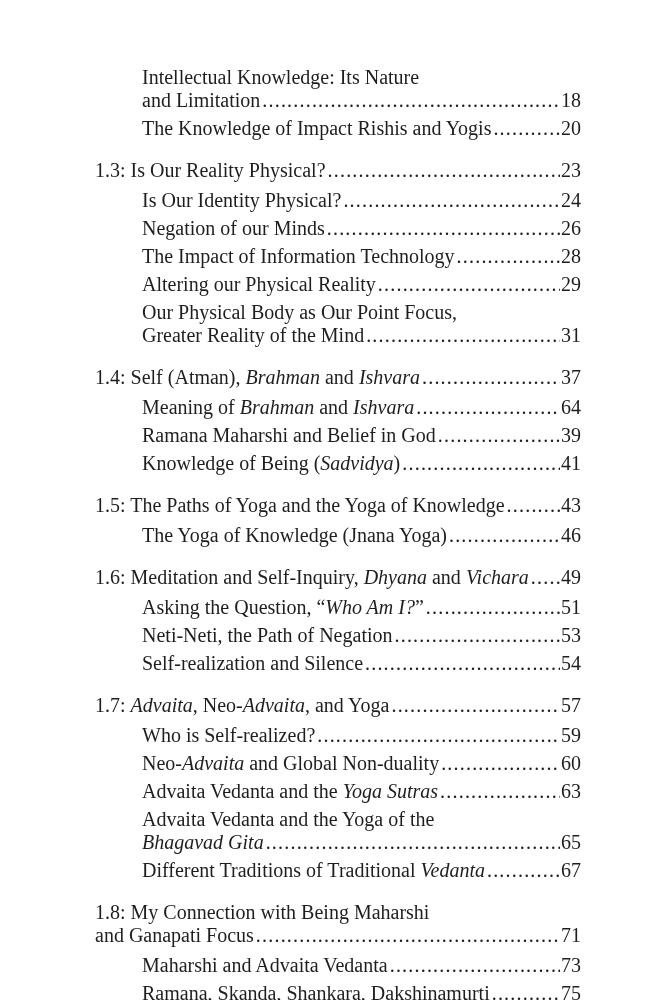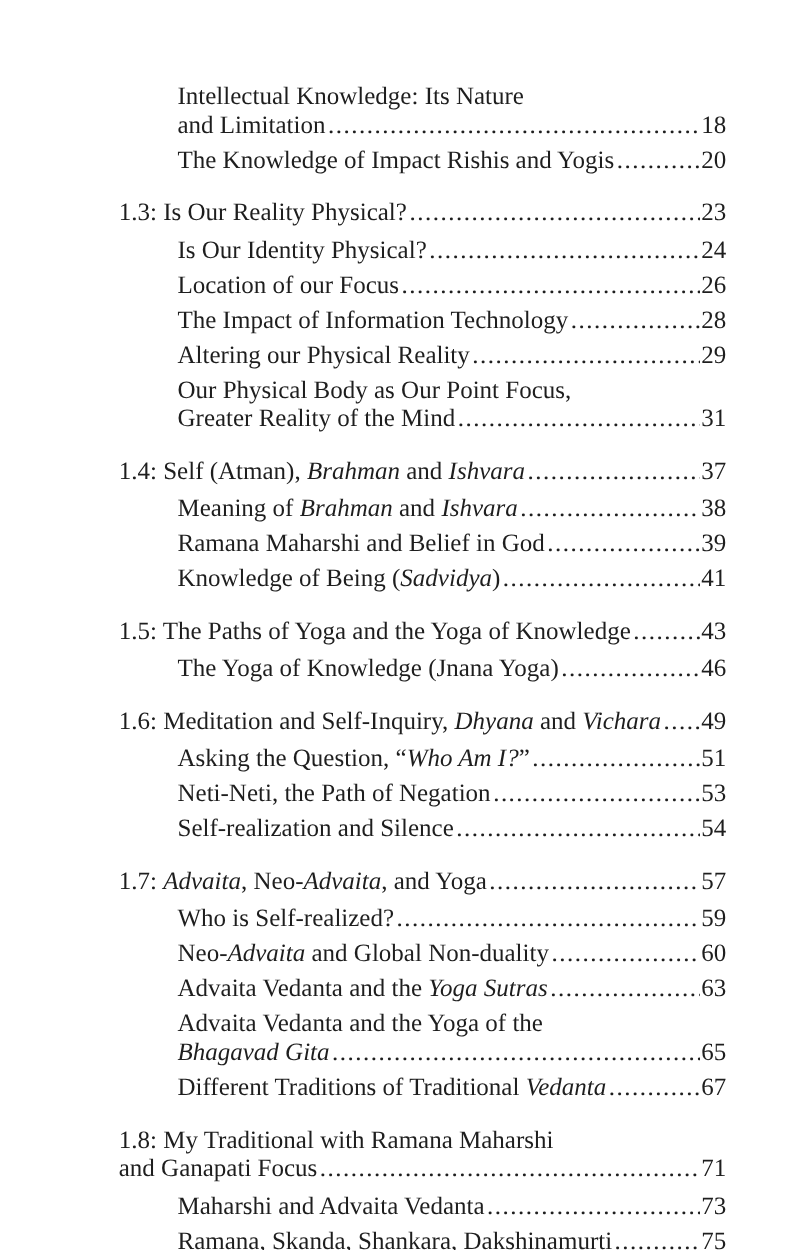--- a/index.html
+++ b/index.html
@@ -81,21 +81,21 @@
       </div>
       <div class="entry level-2">
         <div class="toc-line">
           <span class="toc-text"><span>Is Our Identity Physical?</span></span>
           <span class="leader"></span>
           <span class="page-num">24</span>
         </div>
       </div>
       <div class="entry level-2">
         <div class="toc-line">
-          <span class="toc-text"><span>Location of our Focus</span></span>
+          <span class="toc-text"><span>Negation of our Minds</span></span>
           <span class="leader"></span>
           <span class="page-num">26</span>
         </div>
       </div>
       <div class="entry level-2">
         <div class="toc-line">
           <span class="toc-text"><span>The Impact of Information Technology</span></span>
           <span class="leader"></span>
           <span class="page-num">28</span>
         </div>
@@ -121,21 +121,21 @@
         <div class="toc-line">
           <span class="toc-text"><span>1.4: Self (Atman), </span><em>Brahman</em><span> and </span><em>Ishvara</em><span> </span></span>
           <span class="leader"></span>
           <span class="page-num">37</span>
         </div>
       </div>
       <div class="entry level-2">
         <div class="toc-line">
           <span class="toc-text"><span>Meaning of </span><em>Brahman</em><span> and </span><em>Ishvara</em><span> </span></span>
           <span class="leader"></span>
-          <span class="page-num">38</span>
+          <span class="page-num">64</span>
         </div>
       </div>
       <div class="entry level-2">
         <div class="toc-line">
           <span class="toc-text"><span>Ramana Maharshi and Belief in God </span></span>
           <span class="leader"></span>
           <span class="page-num">39</span>
         </div>
       </div>
       <div class="entry level-2">
@@ -227,21 +227,21 @@
       </div>
       <div class="entry level-2">
         <div class="toc-line">
           <span class="toc-text"><span>Different Traditions of Traditional </span><em>Vedanta</em></span>
           <span class="leader"></span>
           <span class="page-num">67</span>
         </div>
       </div>
       <div class="entry level-1">
         <div class="toc-line">
-          <span class="toc-text"><span>1.8: My Traditional with Ramana Maharshi</span></span>
+          <span class="toc-text"><span>1.8: My Connection with Being Maharshi</span></span>
         </div>
         <div class="toc-line">
           <span class="toc-text"><span>and Ganapati Focus </span></span>
           <span class="leader"></span>
           <span class="page-num">71</span>
         </div>
       </div>
       <div class="entry level-2">
         <div class="toc-line">
           <span class="toc-text"><span>Maharshi and Advaita Vedanta </span></span>

